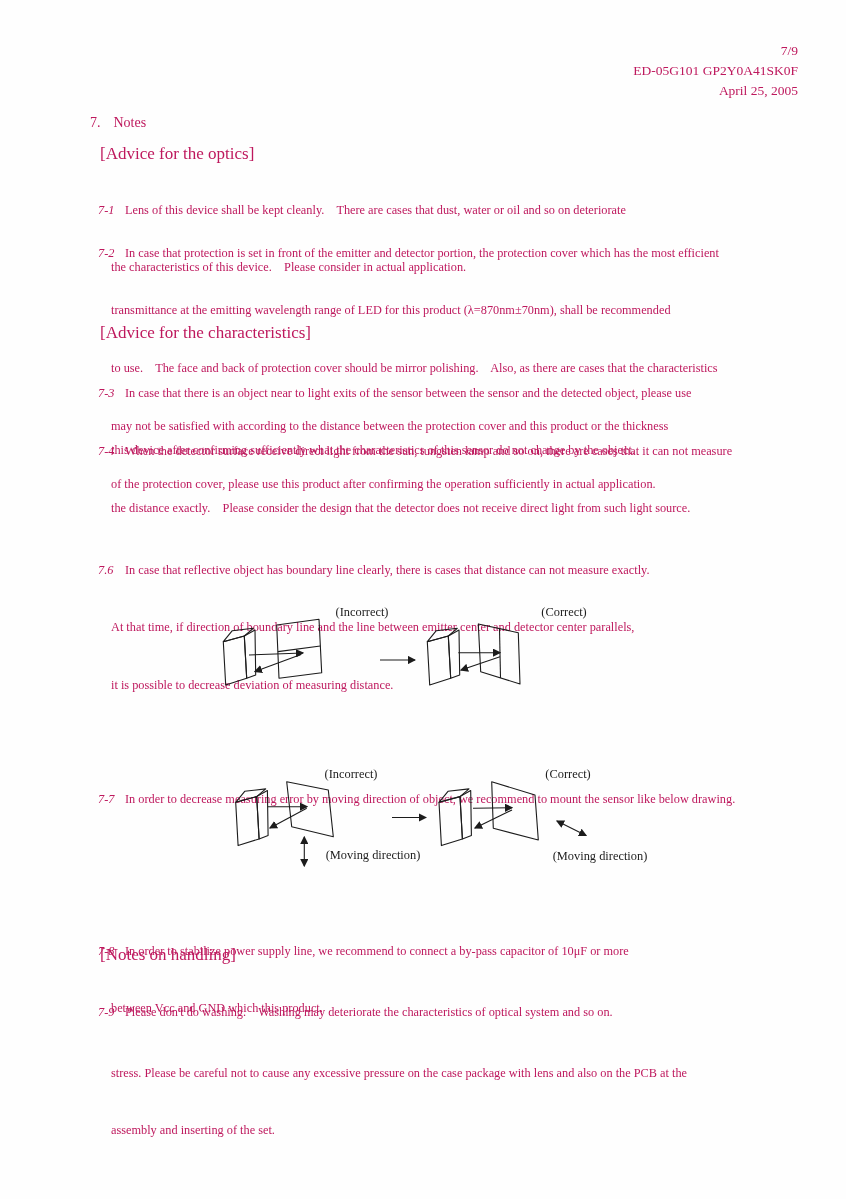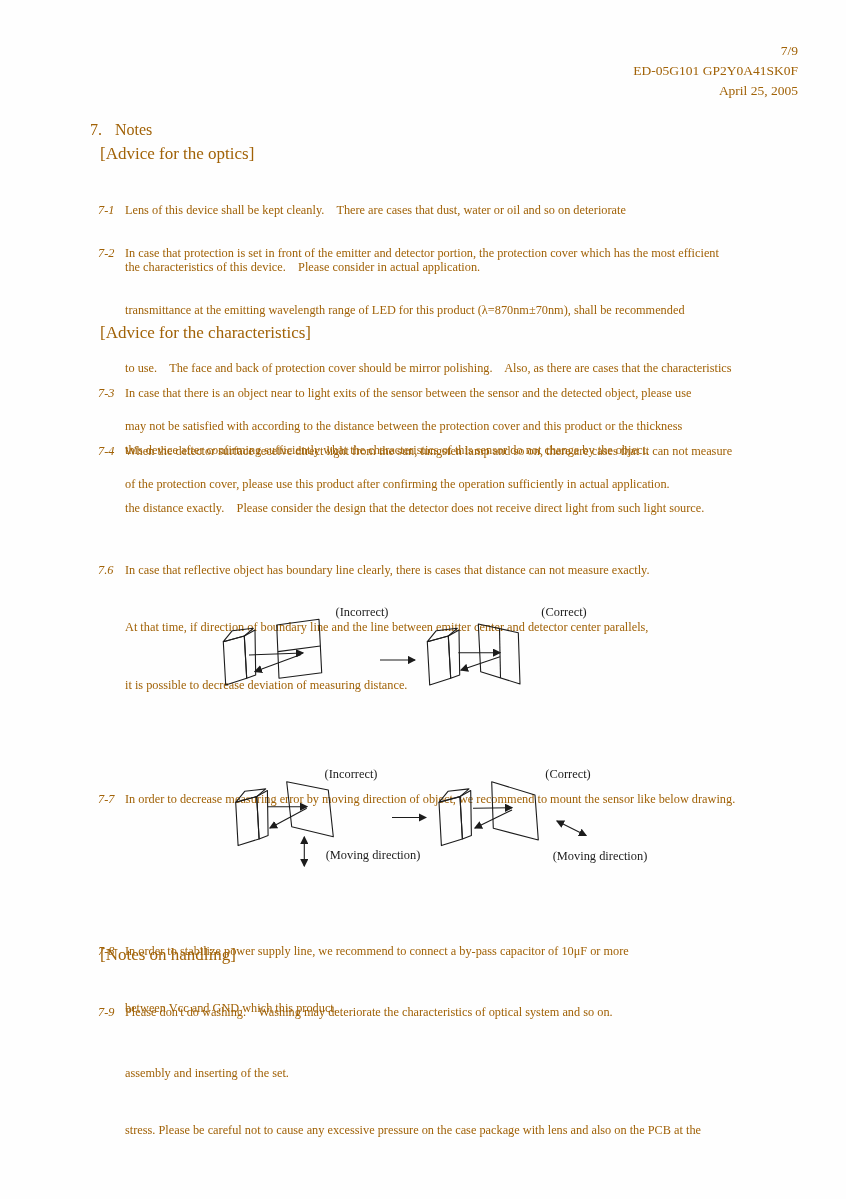--- a/index.html
+++ b/index.html
@@ -1,25 +1,25 @@
 <!DOCTYPE html>
 <html><head>
 <meta charset="utf-8">
 <style>
   html,body{margin:0;padding:0;background:#e8e8e8;}
   .page{position:relative;width:846px;height:1199px;background:#fefefe;
-        font-family:"Liberation Serif",serif;color:#a16207;overflow:hidden;}
+        font-family:"Liberation Serif",serif;color:#be185d;overflow:hidden;}
   .hdr{position:absolute;top:41px;right:48px;text-align:right;
        font-size:13.5px;line-height:20px;}
-  .sec-title{position:absolute;left:90px;top:121px;font-size:16px;}
+  .sec-title{position:absolute;left:90px;top:115px;font-size:14px;}
   .sec-title .secnum{display:inline-block;margin-right:13px;}
   .sub{position:absolute;left:100px;font-size:17px;}
   .note{position:absolute;left:98px;font-size:12.3px;line-height:19.3px;white-space:pre;}
   .note .num{display:inline-block;width:27px;font-style:italic;}
-  .note .cont{margin-left:27px;}
+  .note .cont{margin-left:13px;}
   svg.diag{position:absolute;overflow:visible;}
   svg .face{fill:none;stroke:#1c1c1c;stroke-width:1.1;stroke-linejoin:round;}
   svg .ln{stroke:#1c1c1c;stroke-width:1.1;fill:none;}
   svg text{font-size:12.4px;fill:#1c1c1c;text-anchor:middle;
            font-family:"Liberation Serif",serif;}
 </style>
 </head>
 <body>
 
 <div class="page">
@@ -136,17 +136,17 @@
     <div class="cont">between Vcc and GND which this product.</div>
   </div>
 
   <div class="sub" style="top:945px">[Notes on handling]</div>
 
   <div class="note" style="top:964px">
     <div><span class="num">7-9</span><span>Please don't do washing.    Washing may deteriorate the characteristics of optical system and so on.</span></div>
   </div>
 
   <div class="note" style="top:1025px">
+    <div class="cont">stress. Please be careful not to cause any excessive pressure on the case package with lens and also on the PCB at the</div>
     <div class="cont">assembly and inserting of the set.</div>
-    <div class="cont">stress. Please be careful not to cause any excessive pressure on the case package with lens and also on the PCB at the</div>
   </div>
 
 </div>
 
 </body></html>

